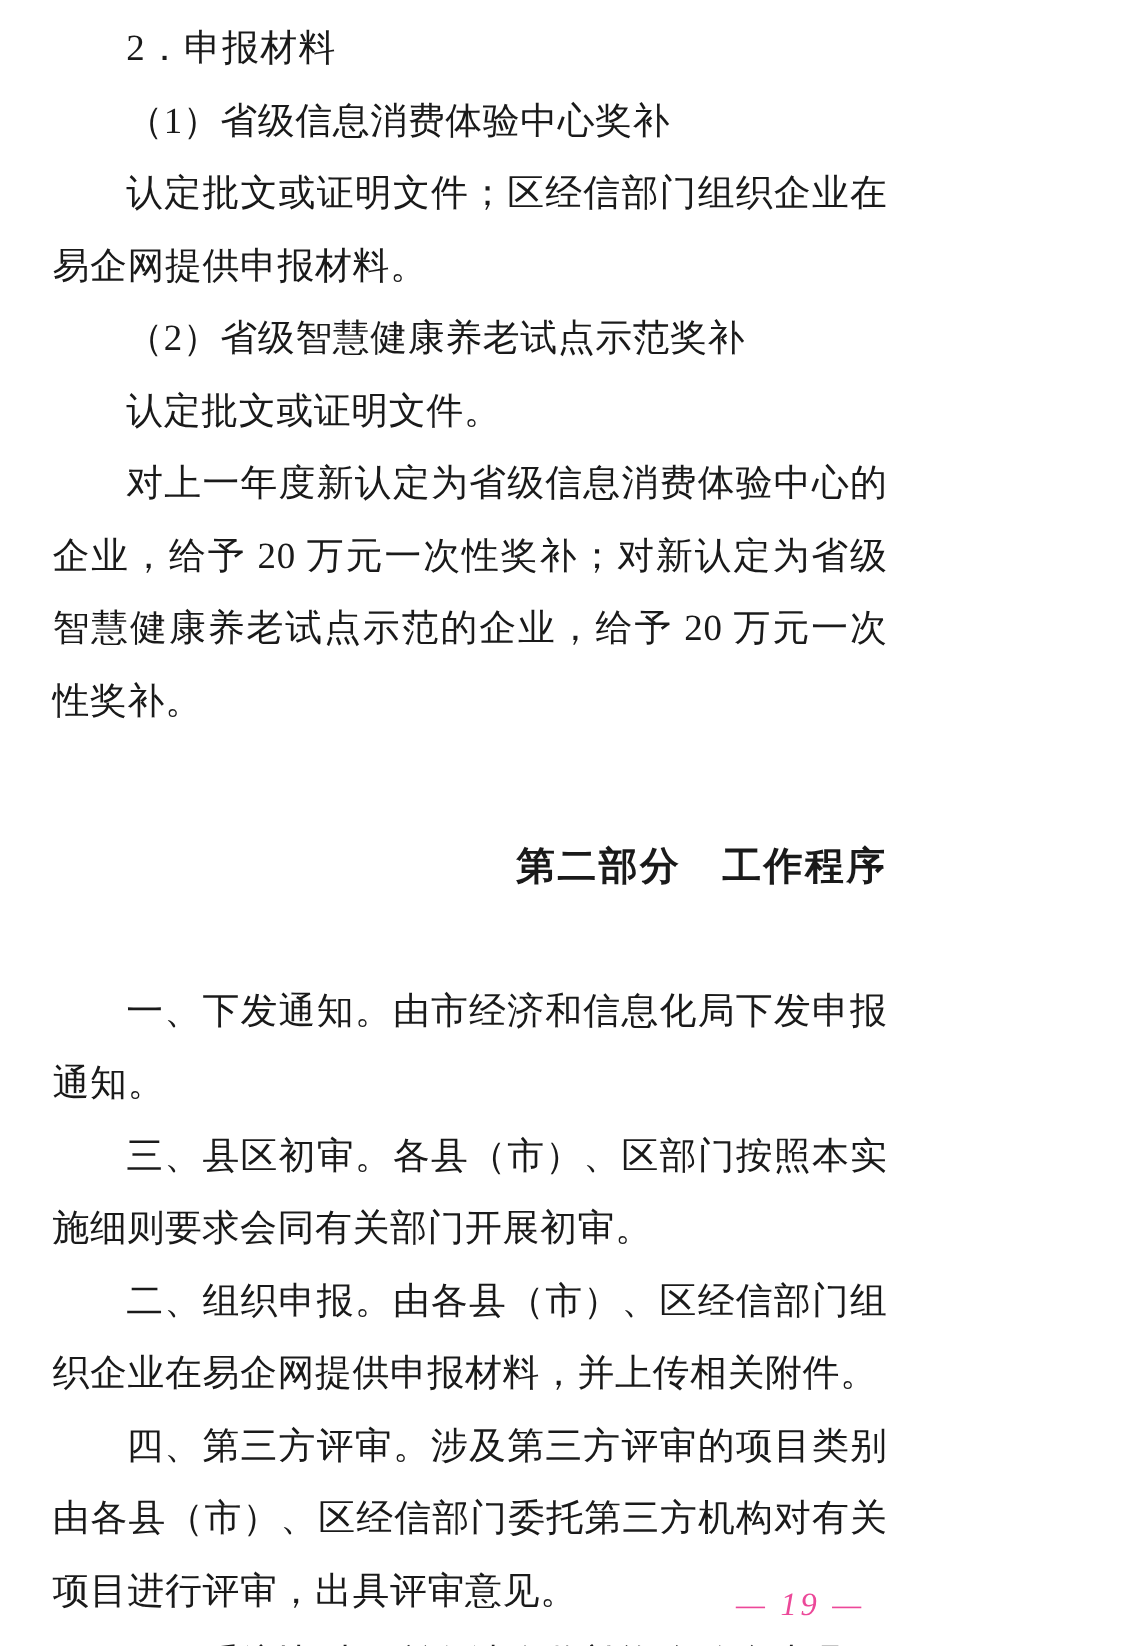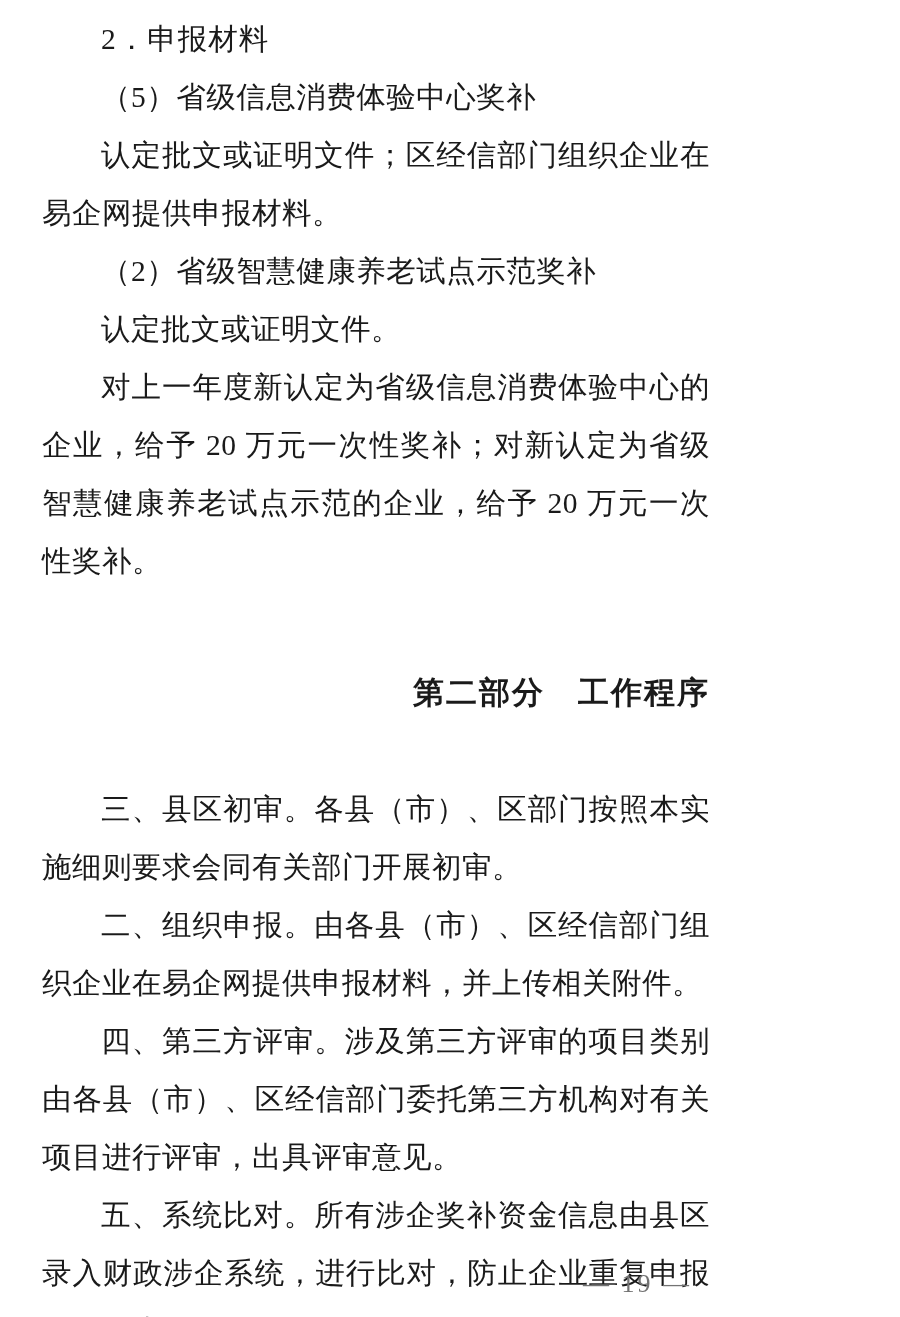--- a/index.html
+++ b/index.html
@@ -51,49 +51,51 @@
     font-family: "Liberation Sans", "DejaVu Sans", sans-serif;
   }
   .gap-lg { height: 74px; }
   .gap-md { height: 58px; }
   .page-number {
     position: absolute;
     right: 60px;
     bottom: 18px;
     font-size: 26px;
     letter-spacing: 3px;
-    color: #737373;
+    color: #ec4899;
     font-family: "Liberation Serif", "DejaVu Serif", serif;
+    font-style: italic;
   }
 </style>
 </head>
 <body>
 
 <div class="page">
   <div class="doc-body">
 
     <p class="para numhead">2．申报材料</p>
 
-    <p class="para indent">（5）省级信息消费体验中心奖补</p>
+    <p class="para indent">（1）省级信息消费体验中心奖补</p>
 
     <p class="para indent">认定批文或证明文件；区经信部门组织企业在易企网提供申报材料。</p>
 
     <p class="para indent">（2）省级智慧健康养老试点示范奖补</p>
 
     <p class="para indent">认定批文或证明文件。</p>
 
 
     <p class="para indent">对上一年度新认定为省级信息消费体验中心的企业，给予 20 万元一次性奖补；对新认定为省级智慧健康养老试点示范的企业，给予 20 万元一次性奖补。</p>
 
     <div class="gap-lg"></div>
 
     <h2 class="section-title">第二部分　工作程序</h2>
 
     <div class="gap-md"></div>
 
+    <p class="para indent">一、下发通知。由市经济和信息化局下发申报通知。</p>
 
     <p class="para indent">三、县区初审。各县（市）、区部门按照本实施细则要求会同有关部门开展初审。</p>
 
     <p class="para indent">二、组织申报。由各县（市）、区经信部门组织企业在易企网提供申报材料，并上传相关附件。</p>
 
     <p class="para indent">四、第三方评审。涉及第三方评审的项目类别由各县（市）、区经信部门委托第三方机构对有关项目进行评审，出具评审意见。</p>
 
     <p class="para indent">五、系统比对。所有涉企奖补资金信息由县区录入财政涉企系统，进行比对，防止企业重复申报现象发生。</p>
 
   </div>

